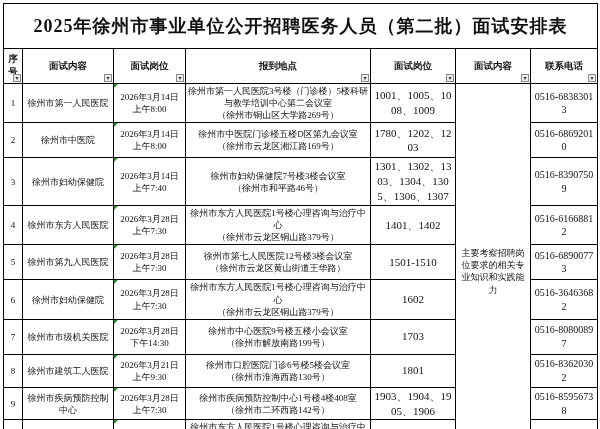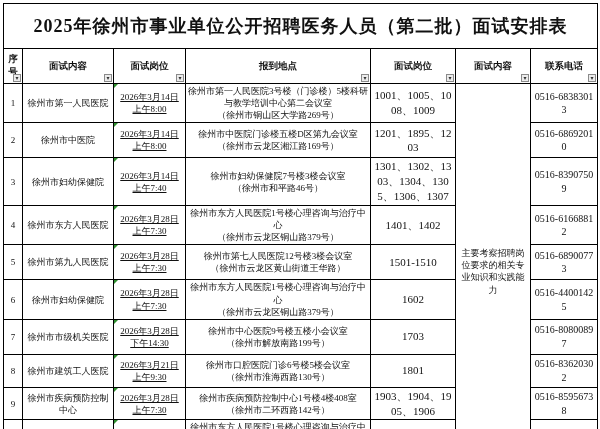--- a/index.html
+++ b/index.html
@@ -29,21 +29,21 @@
   }
   .filter-btn{
     position:absolute;right:1px;bottom:1px;
     width:8px;height:8px;
     background:#ececec;border:1px solid #8a8a8a;
     font-size:6px;line-height:7px;color:#333333;
     display:flex;align-items:center;justify-content:center;
     box-sizing:border-box;cursor:pointer;
   }
   .multiline{white-space:pre-line;}
-  .time-cell{position:relative;text-decoration:underline;}
+  .time-cell{position:relative;}
   .tri{
     position:absolute;left:0;top:0;width:0;height:0;
     border-top:4px solid #2f8f2f;border-right:4px solid transparent;
   }
   .content-cell{font-size:9px;padding:2px 3px;}
   .phone-cell{font-size:10px;letter-spacing:0;}
   .pos-cell{font-size:11px;}
 </style>
 </head>
 <body>
@@ -85,21 +85,21 @@
           <td class="content-cell" rowspan="10">主要考察招聘岗位要求的相关专业知识和实践能力</td>
           <td class="phone-cell">0516-68383013</td>
         </tr>
         <tr style="height: 35px;">
           <td>2</td>
           <td>徐州市中医院</td>
           <td class="multiline time-cell">2026年3月14日
 上午8:00<span class="tri"></span></td>
           <td class="multiline">徐州市中医院门诊楼五楼D区第九会议室
 （徐州市云龙区湘江路169号）</td>
-          <td class="pos-cell">1201、1895、1203</td>
+          <td class="pos-cell">1780、1202、1203</td>
           <td class="phone-cell">0516-68692010</td>
         </tr>
         <tr style="height: 37px;">
           <td>3</td>
           <td>徐州市妇幼保健院</td>
           <td class="multiline time-cell">2026年3月14日
 上午7:40<span class="tri"></span></td>
           <td class="multiline">徐州市妇幼保健院7号楼3楼会议室
 （徐州市和平路46号）</td>
           <td class="pos-cell">1301、1302、1303、1304、1305、1306、1307</td>
@@ -126,21 +126,21 @@
           <td class="phone-cell">0516-68900773</td>
         </tr>
         <tr style="height: 35px;">
           <td>6</td>
           <td>徐州市妇幼保健院</td>
           <td class="multiline time-cell">2026年3月28日
 上午7:30<span class="tri"></span></td>
           <td class="multiline">徐州市东方人民医院1号楼心理咨询与治疗中心
 （徐州市云龙区铜山路379号）</td>
           <td class="pos-cell">1602</td>
-          <td class="phone-cell">0516-44001425</td>
+          <td class="phone-cell">0516-36463682</td>
         </tr>
         <tr style="height: 35px;">
           <td>7</td>
           <td>徐州市市级机关医院</td>
           <td class="multiline time-cell">2026年3月28日
 下午14:30<span class="tri"></span></td>
           <td class="multiline">徐州市中心医院9号楼五楼小会议室
 （徐州市解放南路199号）</td>
           <td class="pos-cell">1703</td>
           <td class="phone-cell">0516-80800897</td>

